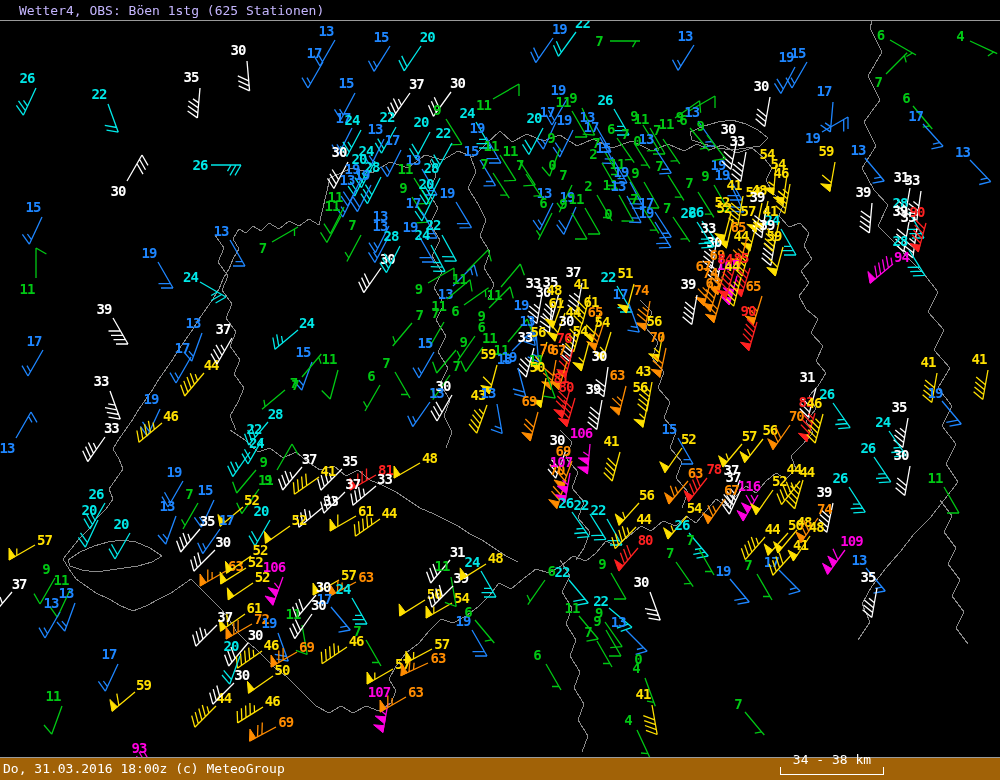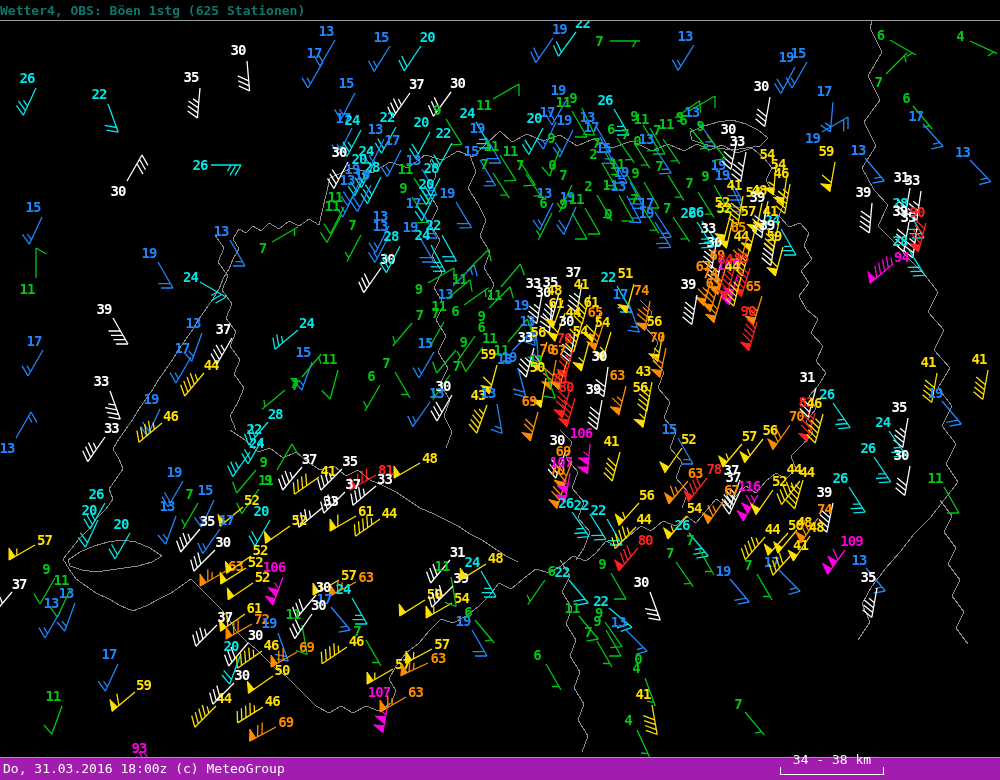--- a/index.html
+++ b/index.html
@@ -1,21 +1,21 @@
 <!DOCTYPE html>
 <html><head>
 <meta charset="utf-8">
 <style>
   html,body{margin:0;padding:0;background:#000;}
   #app{position:relative;width:1000px;height:780px;background:#000;overflow:hidden;
        font-family:"DejaVu Sans Mono","Liberation Mono",monospace;}
   .titlebar{position:absolute;left:0;top:0;width:1000px;height:21px;background:#000;
-       border-bottom:1px solid #9a9a9a;color:#0f766e;font-size:13px;line-height:21px;
-       padding-left:0;box-sizing:border-box;z-index:30;font-weight:bold;}
-  .statusbar{position:absolute;left:0;bottom:0;width:1000px;height:23px;background:#a21caf;
+       border-bottom:1px solid #9a9a9a;color:#c4b5fd;font-size:13px;line-height:21px;
+       padding-left:19px;box-sizing:border-box;z-index:30;}
+  .statusbar{position:absolute;left:0;bottom:0;width:1000px;height:23px;background:#a16207;
        border-top:1px solid #9a9a9a;color:#fff;font-size:13px;line-height:22px;
        padding-left:3px;box-sizing:border-box;z-index:20;}
   #mapsvg{position:absolute;left:0;top:0;z-index:10;}
   .scalewrap{position:absolute;left:772px;top:753px;width:120px;height:26px;z-index:40;
        color:#fff;font-size:13px;text-align:center;}
   .scalewrap .lbl{display:block;line-height:13px;}
   .scalewrap svg{display:block;margin:0 auto;}
   text.stn{font-family:"DejaVu Sans Mono","Liberation Mono",monospace;font-weight:bold;
        font-size:14px;letter-spacing:-1px;}
 </style>

